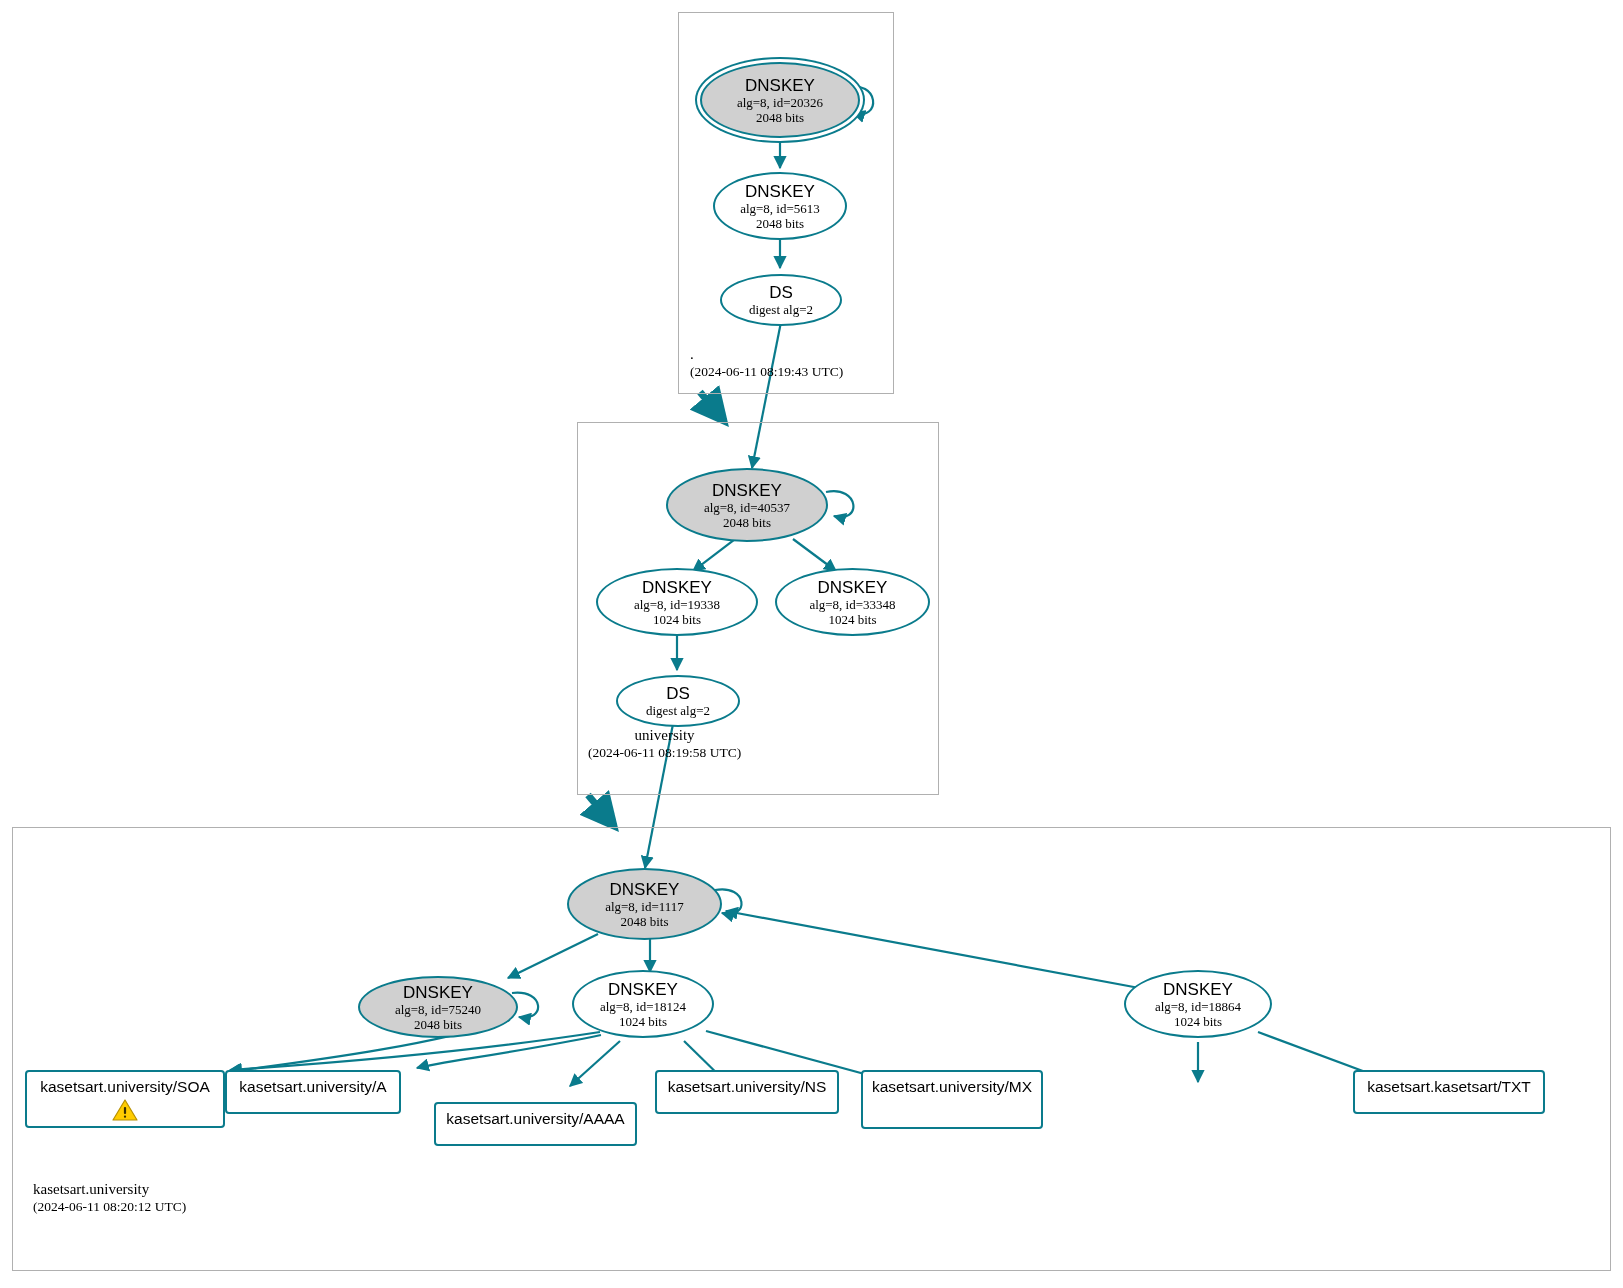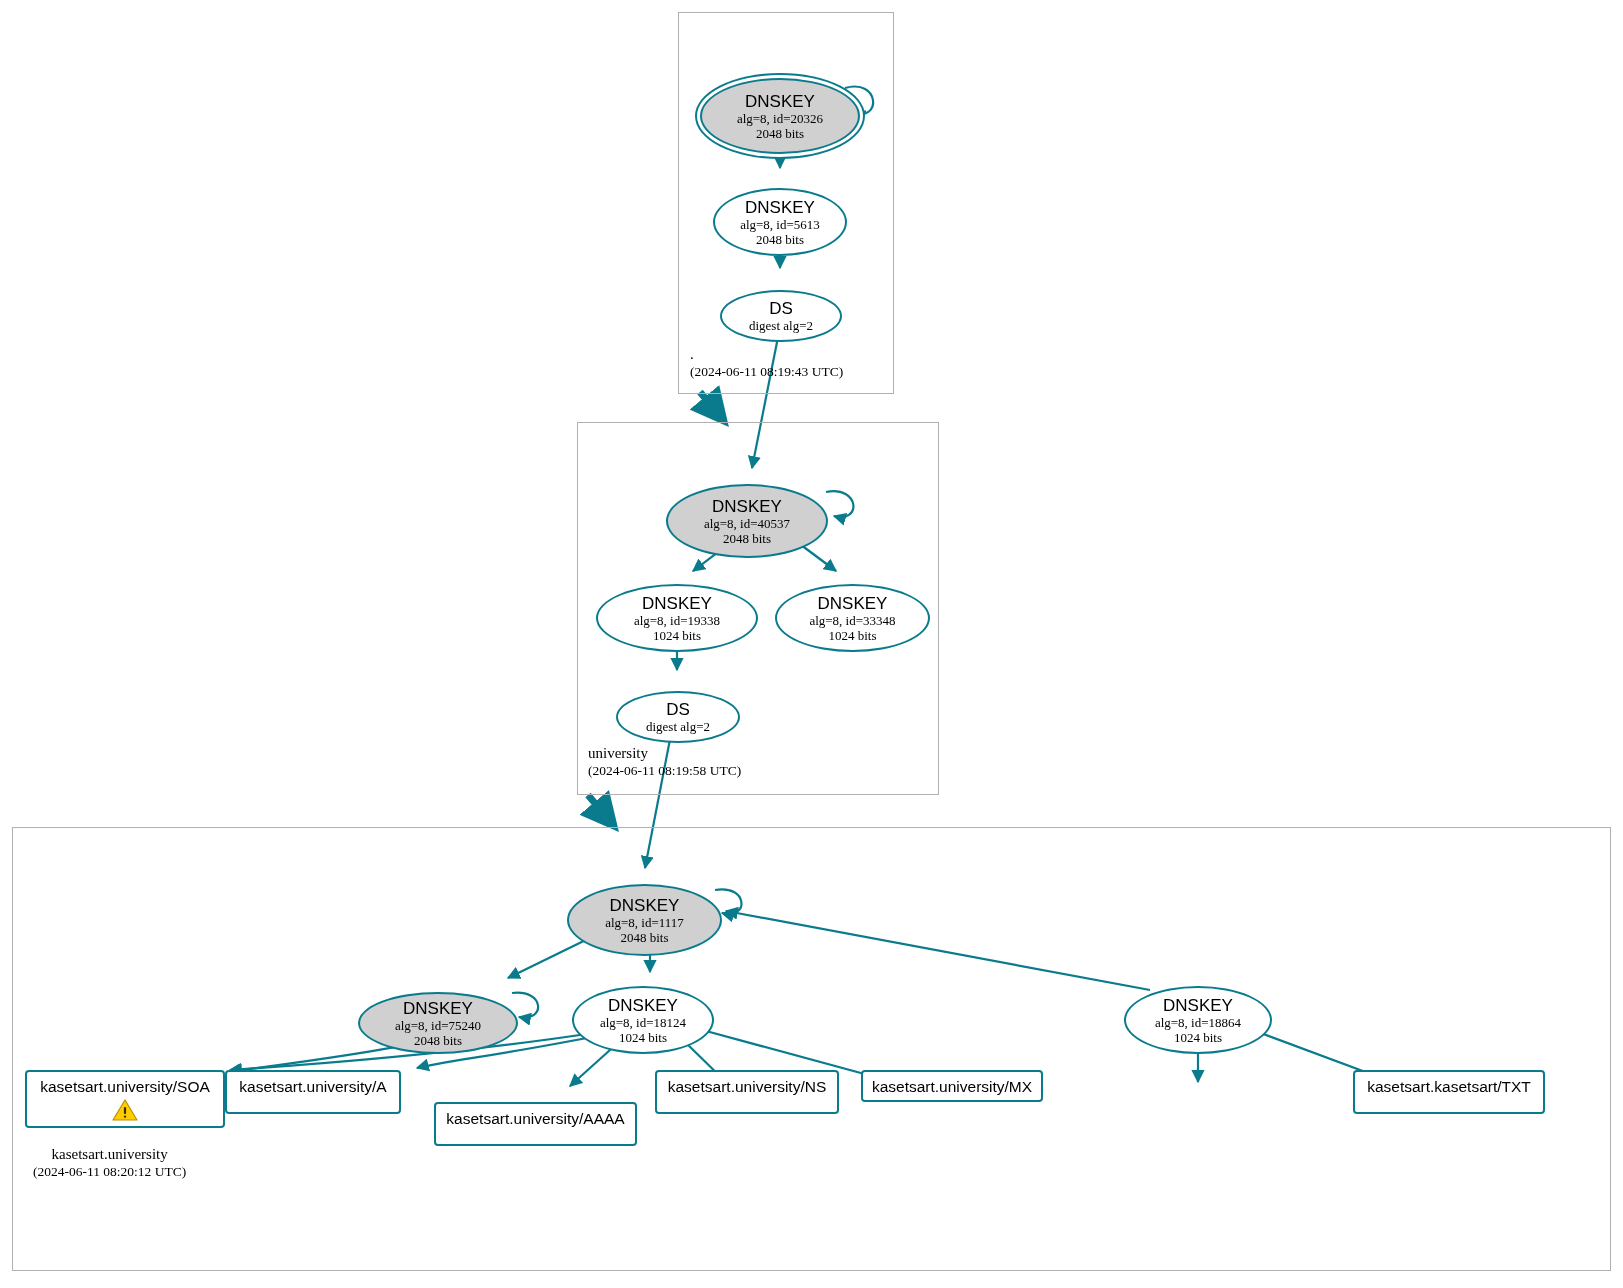--- a/index.html
+++ b/index.html
@@ -8,21 +8,21 @@
 
   svg.layer{position:absolute;left:0;top:0;width:1623px;height:1288px;pointer-events:none;}
 
   .zonebox{position:absolute;border:1px solid #b0b0b0;background:transparent;box-sizing:border-box;}
 
   .zonelabel{position:absolute;font-family:"Liberation Serif", serif;color:#000;white-space:nowrap;}
   .zonelabel .zname{font-size:15px;display:block;line-height:18px;}
   .zonelabel .ztime{font-size:13.5px;display:block;line-height:18px;}
 
   .node{position:absolute;box-sizing:border-box;display:flex;flex-direction:column;
-        align-items:center;justify-content:center;text-align:left;color:#000;margin-top:16px;}
+        align-items:center;justify-content:center;text-align:left;color:#000;}
 
   .ellipse{border:2px solid #0a7b8c;border-radius:50%;background:#ffffff;}
   .ellipse.shaded{background:#d0d0d0;}
   .ellipse.dbl{box-shadow:0 0 0 3px #ffffff, 0 0 0 5px #0a7b8c;}
 
   .t1{font-family:"Liberation Sans", sans-serif;font-size:17px;line-height:19px;}
   .t2{font-family:"Liberation Serif", serif;font-size:13px;line-height:15px;}
 
   .rrbox{position:absolute;box-sizing:border-box;border:2px solid #0a7b8c;border-radius:4px;
          background:#fff;display:flex;flex-direction:column;align-items:center;
@@ -101,26 +101,26 @@
 
   <div class="zonebox" style="left:678px;top:12px;width:216px;height:382px;"></div>
   <div class="zonebox" style="left:577px;top:422px;width:362px;height:373px;"></div>
   <div class="zonebox" style="left:12px;top:827px;width:1599px;height:444px;"></div>
 
   <div class="zonelabel" style="left:690px;top:345px;">
     <span class="zname">.</span>
     <span class="ztime">(2024-06-11 08:19:43 UTC)</span>
   </div>
 
-  <div class="zonelabel" style="left:588px;top:744px;">
+  <div class="zonelabel" style="left:588px;top:726px;text-align:center;">
     <span class="zname">university</span>
     <span class="ztime">(2024-06-11 08:19:58 UTC)</span>
   </div>
 
-  <div class="zonelabel" style="left:33px;top:1145px;text-align:center;">
+  <div class="zonelabel" style="left:33px;top:1180px;">
     <span class="zname">kasetsart.university</span>
     <span class="ztime">(2024-06-11 08:20:12 UTC)</span>
   </div>
 
   <div class="node ellipse shaded dbl" style="left:700px;top:62px;width:160px;height:76px;">
     <div class="t1">DNSKEY</div>
     <div class="t2">alg=8, id=20326</div>
     <div class="t2">2048 bits</div>
   </div>
 
@@ -196,21 +196,21 @@
   </div>
 
   <div class="rrbox" style="left:434px;top:1102px;width:203px;height:44px;">
     <div class="rrlabel">kasetsart.university/AAAA</div>
   </div>
 
   <div class="rrbox" style="left:655px;top:1070px;width:184px;height:44px;">
     <div class="rrlabel">kasetsart.university/NS</div>
   </div>
 
-  <div class="rrbox" style="left:861px;top:1070px;width:182px;height:32px;">
+  <div class="rrbox" style="left:861px;top:1070px;width:182px;height:59px;">
     <div class="rrlabel">kasetsart.university/MX</div>
   </div>
 
 
   <div class="rrbox" style="left:1353px;top:1070px;width:192px;height:44px;">
     <div class="rrlabel">kasetsart.kasetsart/TXT</div>
   </div>
 
 </div>
 

